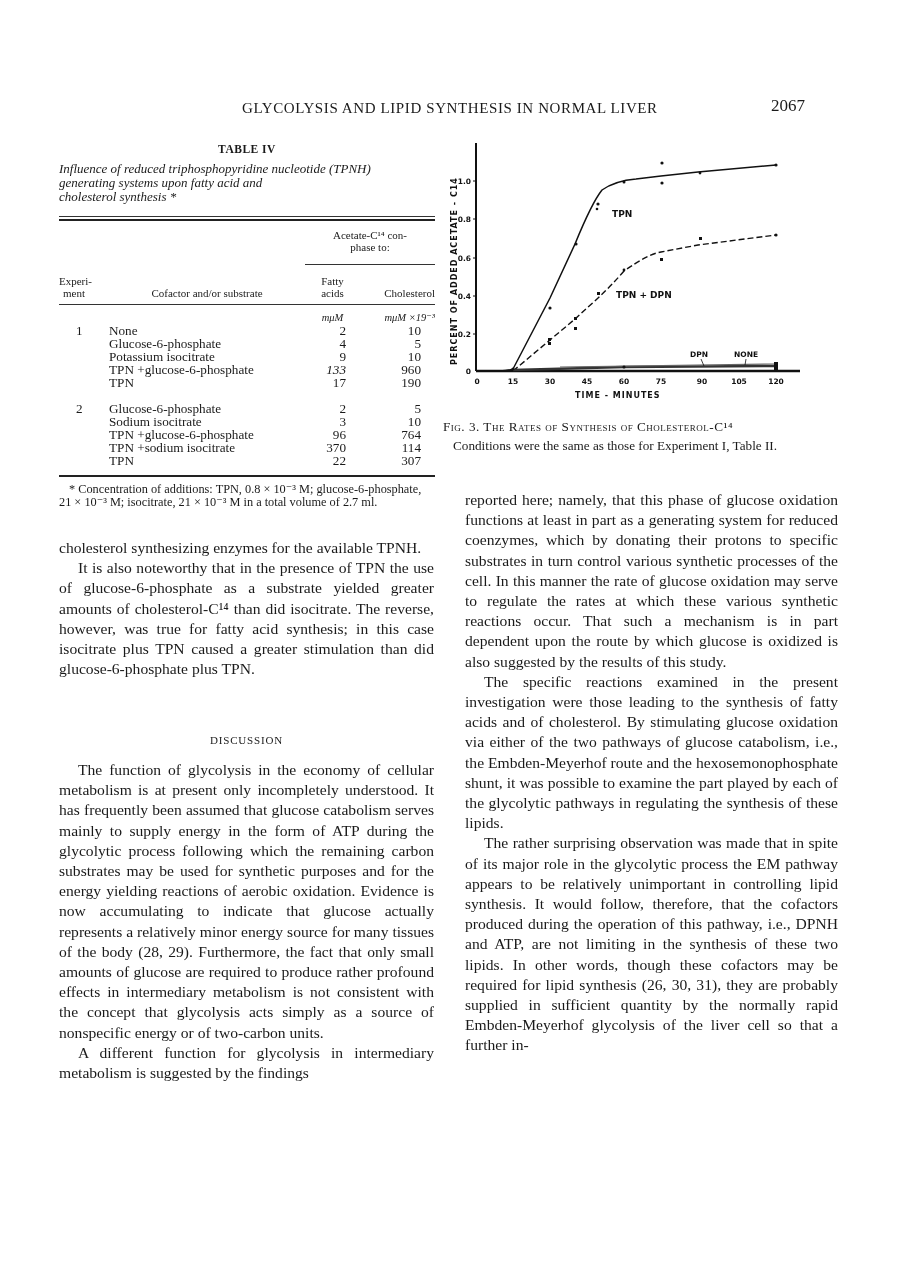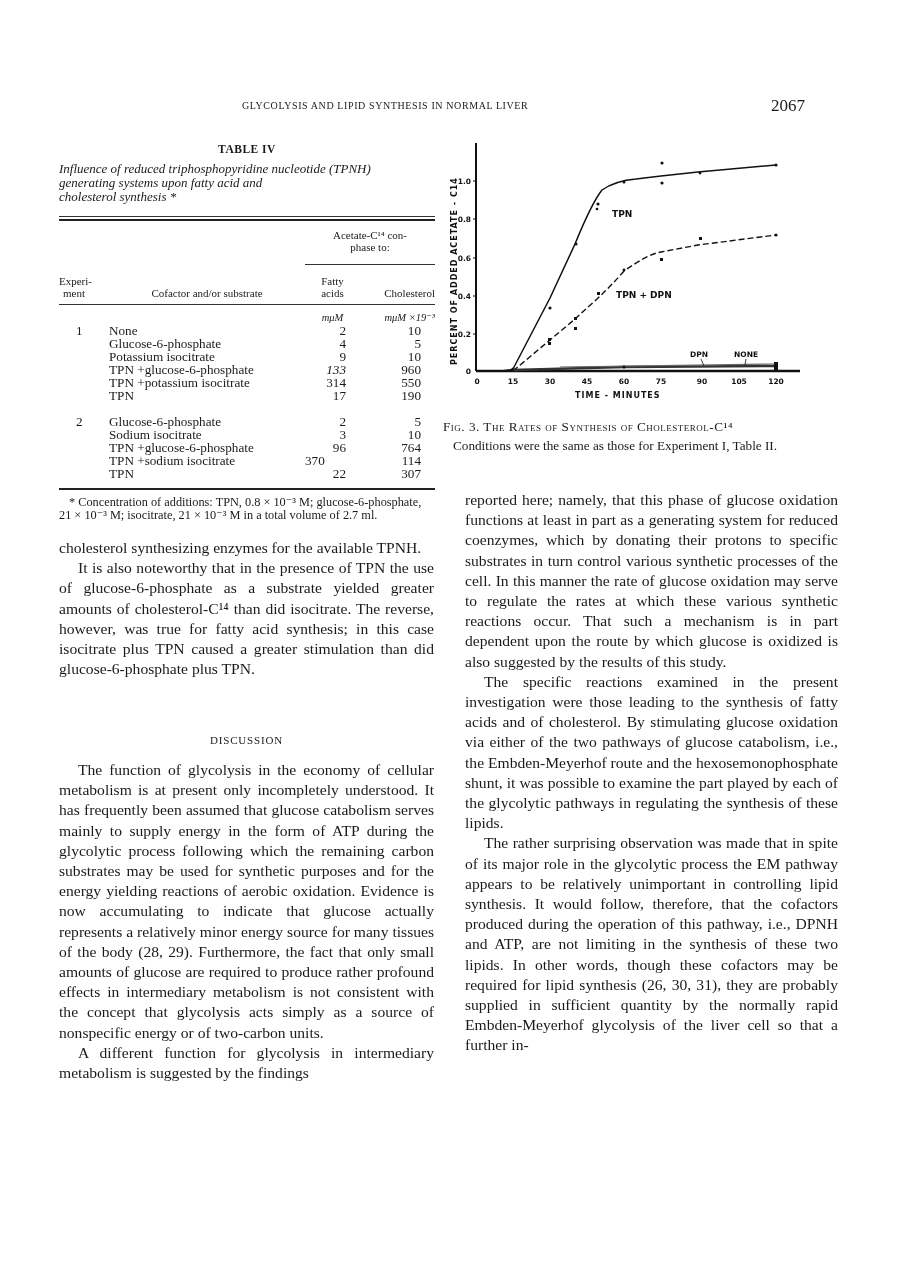--- a/index.html
+++ b/index.html
@@ -1,20 +1,20 @@
 <!DOCTYPE html>
 <html><head>
 <meta charset="utf-8">
 <style>
   html, body { margin: 0; padding: 0; background: #ffffff; }
   body { width: 912px; height: 1266px; position: relative; overflow: hidden;
          font-family: "Liberation Serif", "DejaVu Serif", serif; color: #1a1a1a; }
   .abs { position: absolute; }
   .running-head { left: 0; top: 96px; width: 912px; height: 24px; }
-  .running-title { position: absolute; left: 242px; top: 4px; font-size: 10px; letter-spacing: 0.6px; }
+  .running-title { position: absolute; left: 242px; top: 4px; font-size: 15px; letter-spacing: 0.6px; }
   .page-number { position: absolute; left: 771px; top: 0px; font-size: 17px; }
 
   
   .table-block { left: 59px; top: 143px; width: 376px; }
   .table-label { text-align: center; font-size: 11.5px; font-weight: bold; letter-spacing: 0.5px; margin-left: 0px; }
   .table-caption { text-align: left; font-style: italic; font-size: 13px; line-height: 14px; margin-top: 7px; }
   .rule-thick { border-top: 2px solid #222; }
   .rule-thin { border-top: 1px solid #333; }
   table.data { width: 376px; border-collapse: collapse; font-size: 13.2px; line-height: 13px; }
   table.data td, table.data th { padding: 0; vertical-align: bottom; font-weight: normal; }
@@ -107,26 +107,20 @@
       <td style="text-align:right; padding-right:14px;">10</td>
     </tr>
     <tr>
       <td></td>
       <td>TPN +glucose-6-phosphate</td>
       <td style="text-align:right; padding-right:14px;font-style:italic;">133</td>
       <td style="text-align:right; padding-right:14px;">960</td>
     </tr>
     <tr>
       <td></td>
-      <td>TPN +potassium isocitrate</td>
-      <td style="text-align:right; padding-right:14px;">314</td>
-      <td style="text-align:right; padding-right:14px;">550</td>
-    </tr>
-    <tr>
-      <td></td>
       <td>TPN</td>
       <td style="text-align:right; padding-right:14px;">17</td>
       <td style="text-align:right; padding-right:14px;">190</td>
     </tr>
     <tr>
           <td colspan="4" style="height:13px;"></td>
         </tr>
 
     <tr>
       <td style="padding-left:17px;">2</td>
@@ -142,21 +136,21 @@
     </tr>
     <tr>
       <td></td>
       <td>TPN +glucose-6-phosphate</td>
       <td style="text-align:right; padding-right:14px;">96</td>
       <td style="text-align:right; padding-right:14px;">764</td>
     </tr>
     <tr>
       <td></td>
       <td>TPN +sodium isocitrate</td>
-      <td style="padding-right:14px;">370</td>
+      <td style="text-align:right; padding-right:14px;">370</td>
       <td style="text-align:right; padding-right:14px;">114</td>
     </tr>
     <tr>
       <td></td>
       <td>TPN</td>
       <td style="text-align:right; padding-right:14px;">22</td>
       <td style="text-align:right; padding-right:14px;">307</td>
     </tr>
   </tbody>
     </table>

